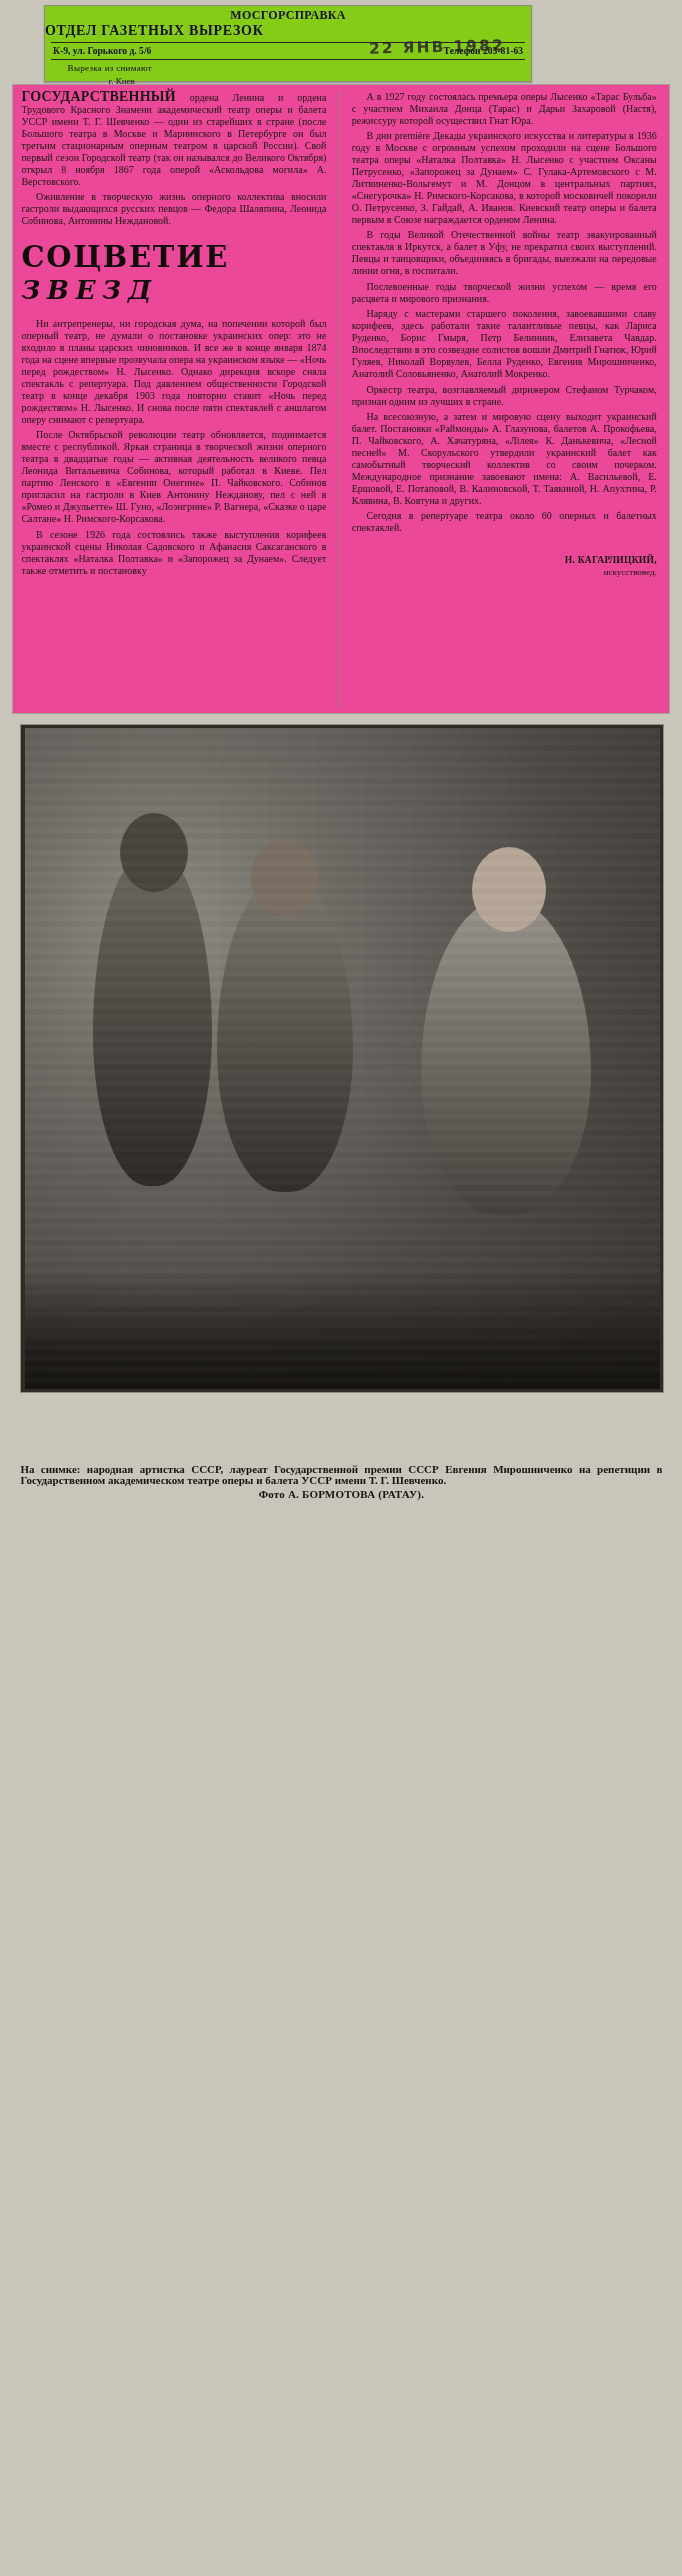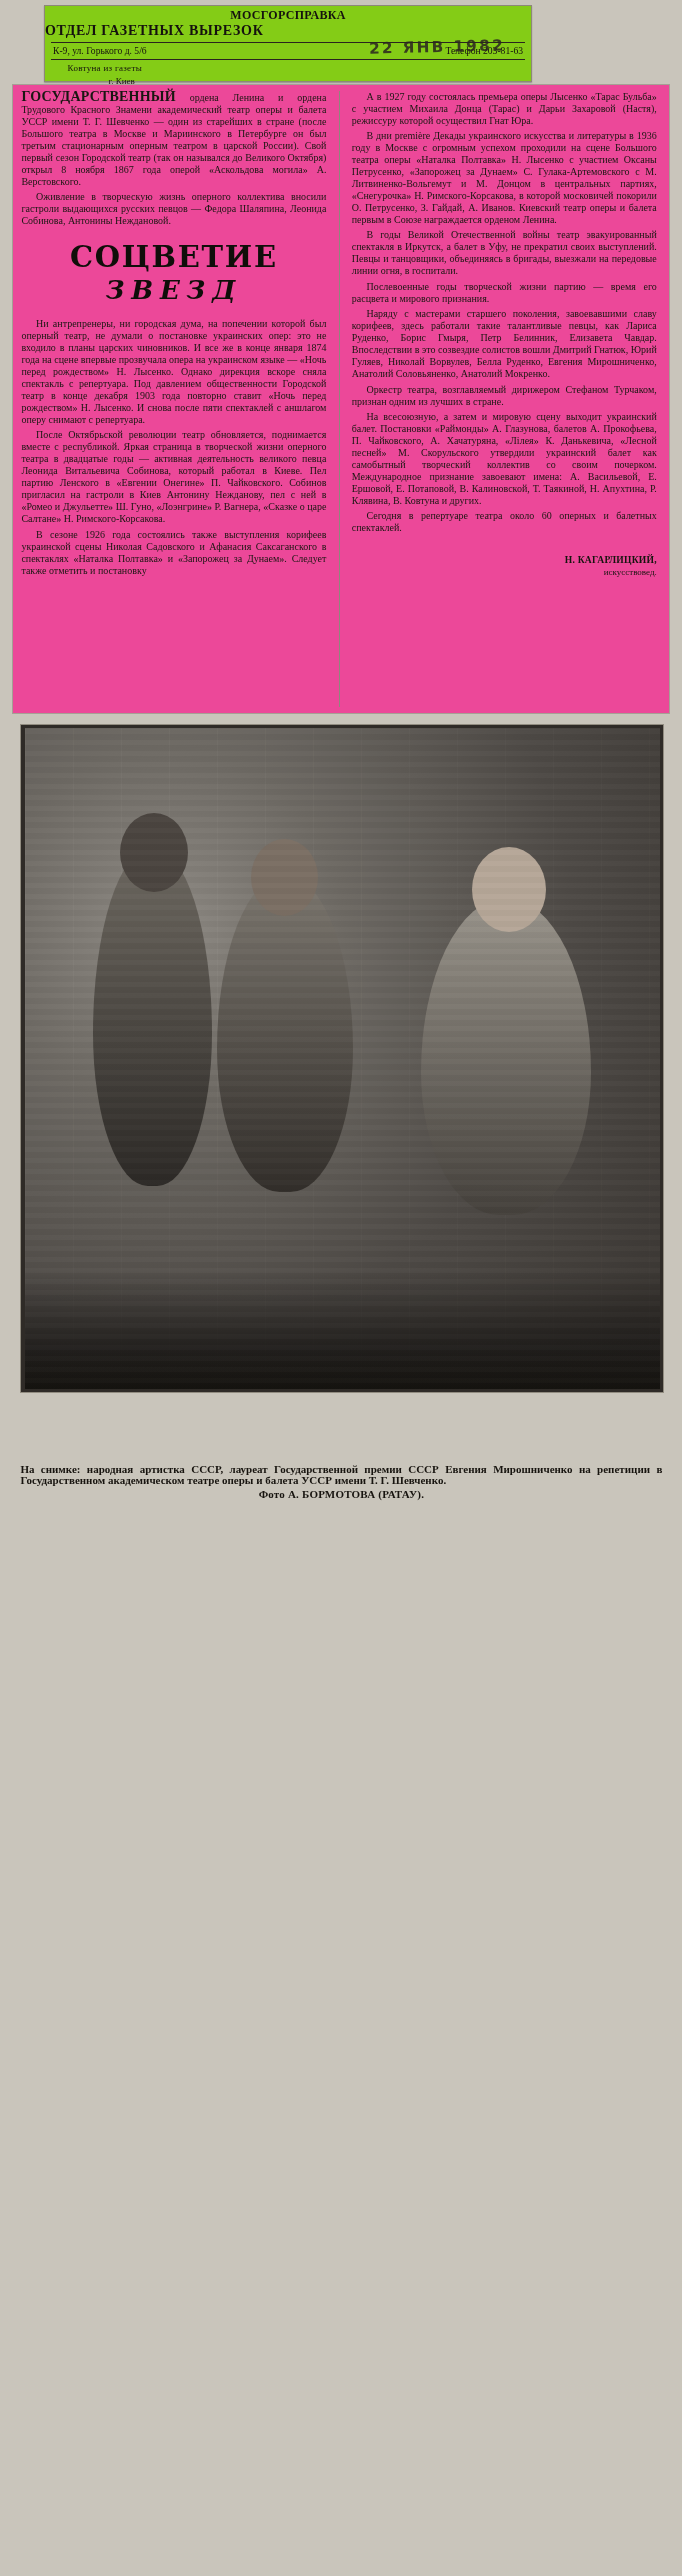--- a/index.html
+++ b/index.html
@@ -47,21 +47,21 @@
   }
   .slip-rule {
     border-bottom: 1.1px solid #2a251e;
     margin: 2.3px 5.7px 0 5.7px;
   }
   .slip-row {
     display: flex;
     justify-content: space-between;
     padding: 2.3px 8px 0 8px;
     font-size: 9.6px;
-    font-weight: normal;
+    font-weight: bold;
     color: #15120e;
   }
   .slip-rule2 {
     border-bottom: 1.1px solid #2a251e;
     margin: 2.8px 5.7px 0 5.7px;
   }
   .slip-body {
     padding: 3.4px 8px 0 22.6px;
     color: #15120e;
   }
@@ -141,21 +141,20 @@
     color: #1a1712;
   }
   .dropcap-par .lead {
     font-size: 14px;
     font-weight: bold;
     letter-spacing: 0.2px;
   }
 
   .headline {
     margin: 13.6px 0 11.3px 0;
-    text-align: center;
   }
   .headline .l1, .headline .l2 {
     font-family: "DejaVu Serif", serif;
     font-weight: bold;
     font-size: 29px;
     letter-spacing: 1.7px;
     line-height: 33px;
     color: #100e0a;
   }
   .headline .l2 {
@@ -254,21 +253,21 @@
   <div class="slip">
     <div class="slip-title">МОСГОРСПРАВКА</div>
     <div class="slip-sub">ОТДЕЛ ГАЗЕТНЫХ ВЫРЕЗОК</div>
     <div class="slip-rule"></div>
     <div class="slip-row">
       <span>К-9, ул. Горького д. 5/6</span>
       <span>Телефон 203-81-63</span>
     </div>
     <div class="slip-rule2"></div>
     <div class="slip-body">
-      <div class="slip-line1">Ковтуна из газеты</div>
+      <div class="slip-line1">Вырезка из снимают</div>
       <div class="slip-line3">г. Киев</div>
     </div>
     <div class="stamp">22 ЯНВ 1982</div>
   </div>
 
   <div class="news">
     <div class="news-inner">
 
       <div class="col">
         <p class="dropcap-par">
@@ -286,21 +285,21 @@
         <p class="j">После Октябрьской революции театр обновляется, поднимается вместе с республикой. Яркая страница в творческой жизни оперного театра в двадцатые годы — активная деятельность великого певца Леонида Витальевича Собинова, который работал в Киеве. Пел партию Ленского в «Евгении Онегине» П. Чайковского. Собинов пригласил на гастроли в Киев Антонину Нежданову, пел с ней в «Ромео и Джульетте» Ш. Гуно, «Лоэнгрине» Р. Вагнера, «Сказке о царе Салтане» Н. Римского-Корсакова.</p>
         <p class="j">В сезоне 1926 года состоялись также выступления корифеев украинской сцены Николая Садовского и Афанасия Саксаганского в спектаклях «Наталка Полтавка» и «Запорожец за Дунаем». Следует также отметить и постановку</p>
       </div>
 
       <div class="col-sep"></div>
 
       <div class="col">
         <p class="j">А в 1927 году состоялась премьера оперы Лысенко «Тарас Бульба» с участием Михаила Донца (Тарас) и Дарьи Захаровой (Настя), режиссуру которой осуществил Гнат Юра.</p>
         <p class="j">В дни première Декады украинского искусства и литературы в 1936 году в Москве с огромным успехом проходили на сцене Большого театра оперы «Наталка Полтавка» Н. Лысенко с участием Оксаны Петрусенко, «Запорожец за Дунаем» С. Гулака-Артемовского с М. Литвиненко-Вольгемут и М. Донцом в центральных партиях, «Снегурочка» Н. Римского-Корсакова, в которой московичей покорили О. Петрусенко, З. Гайдай, А. Иванов. Киевский театр оперы и балета первым в Союзе награждается орденом Ленина.</p>
         <p class="j">В годы Великой Отечественной войны театр эвакуированный спектакля в Иркутск, а балет в Уфу, не прекратил своих выступлений. Певцы и танцовщики, объединяясь в бригады, выезжали на передовые линии огня, в госпитали.</p>
-        <p class="j">Послевоенные годы творческой жизни партию — время его расцвета и мирового признания.</p>
+        <p class="j">Послевоенные годы творческой жизни успехом — время его расцвета и мирового признания.</p>
         <p class="j">Наряду с мастерами старшего поколения, завоевавшими славу корифеев, здесь работали такие талантливые певцы, как Лариса Руденко, Борис Гмыря, Петр Белинник, Елизавета Чавдар. Впоследствии в это созвездие солистов вошли Дмитрий Гнатюк, Юрий Гуляев, Николай Ворвулев, Белла Руденко, Евгения Мирошниченко, Анатолий Соловьяненко, Анатолий Мокренко.</p>
         <p class="j">Оркестр театра, возглавляемый дирижером Стефаном Турчаком, признан одним из лучших в стране.</p>
         <p class="j">На всесоюзную, а затем и мировую сцену выходит украинский балет. Постановки «Раймонды» А. Глазунова, балетов А. Прокофьева, П. Чайковского, А. Хачатуряна, «Лілея» К. Данькевича, «Лесной песней» М. Скорульского утвердили украинский балет как самобытный творческий коллектив со своим почерком. Международное признание завоевают имена: А. Васильевой, Е. Ершовой, Е. Потаповой, В. Калиновской, Т. Таякиной, Н. Апухтина, Р. Клявина, В. Ковтуна и других.</p>
         <p class="j">Сегодня в репертуаре театра около 60 оперных и балетных спектаклей.</p>
         <div class="sign">Н. КАГАРЛИЦКИЙ,</div>
         <div class="sign2">искусствовед.</div>
       </div>
 
     </div>
   </div>

